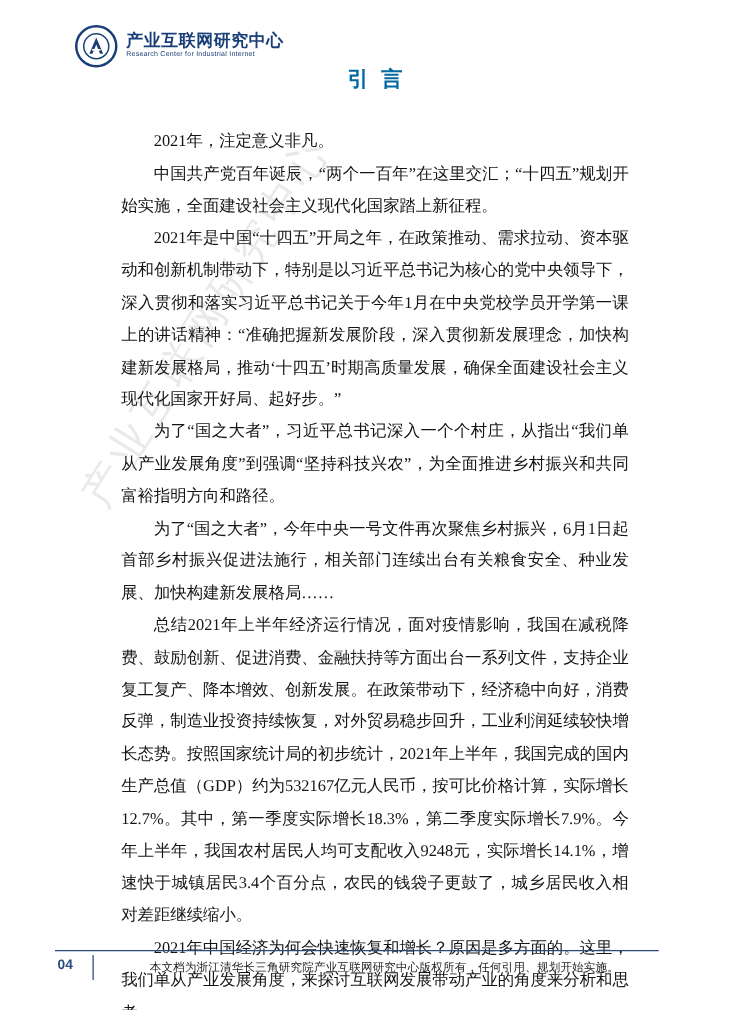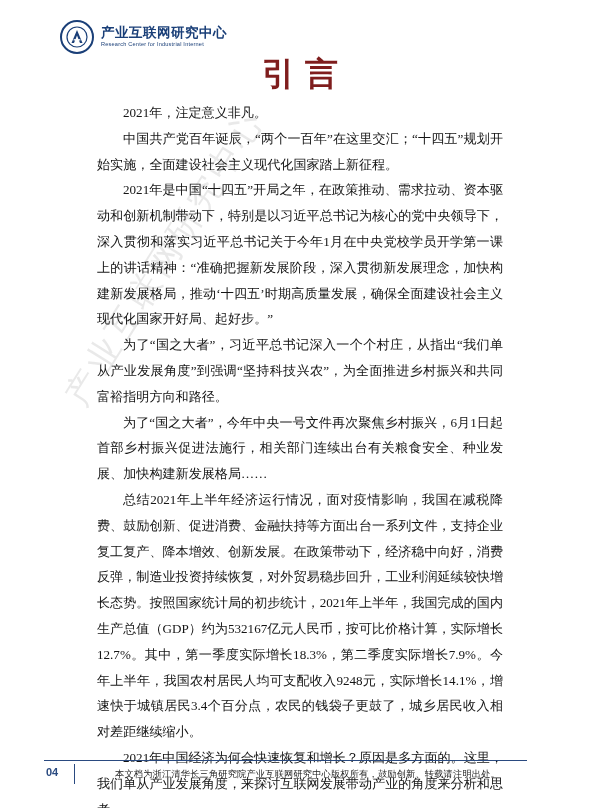--- a/index.html
+++ b/index.html
@@ -68,23 +68,23 @@
 
   
   .doc-title {
     position: absolute;
     top: 52px;
     left: 0;
     width: 600px;
     text-align: center;
     font-family: "Liberation Serif", serif;
     font-weight: bold;
-    font-size: 33px;
+    font-size: 17px;
     letter-spacing: 10px;
-    color: #7f1d1d;
+    color: #0369a1;
     text-indent: 10px;
   }
 
   
   .body-text {
     position: absolute;
     left: 97px;
     top: 100px;
     width: 406px;
     font-size: 13.1px;
@@ -190,16 +190,16 @@
     <p>为了“国之大者”，今年中央一号文件再次聚焦乡村振兴，6月1日起首部乡村振兴促进法施行，相关部门连续出台有关粮食安全、种业发展、加快构建新发展格局……</p>
     <p>总结2021年上半年经济运行情况，面对疫情影响，我国在减税降费、鼓励创新、促进消费、金融扶持等方面出台一系列文件，支持企业复工复产、降本增效、创新发展。在政策带动下，经济稳中向好，消费反弹，制造业投资持续恢复，对外贸易稳步回升，工业利润延续较快增长态势。按照国家统计局的初步统计，2021年上半年，我国完成的国内生产总值（GDP）约为532167亿元人民币，按可比价格计算，实际增长12.7%。其中，第一季度实际增长18.3%，第二季度实际增长7.9%。今年上半年，我国农村居民人均可支配收入9248元，实际增长14.1%，增速快于城镇居民3.4个百分点，农民的钱袋子更鼓了，城乡居民收入相对差距继续缩小。</p>
     <p>2021年中国经济为何会快速恢复和增长？原因是多方面的。这里，我们单从产业发展角度，来探讨互联网发展带动产业的角度来分析和思考。</p>
 
   </div>
 
   <div class="footer">
     <div class="footer-rule"></div>
     <div class="footer-page">04</div>
     <div class="footer-vline"></div>
-    <div class="footer-note">本文档为浙江清华长三角研究院产业互联网研究中心版权所有，鼓励创新、转载请注明出处。</div>
+    <div class="footer-note">本文档为浙江清华长三角研究院产业互联网研究中心版权所有，任何引用、规划开始实施。</div>
   </div>
 
 </div>
 
 </body></html>

